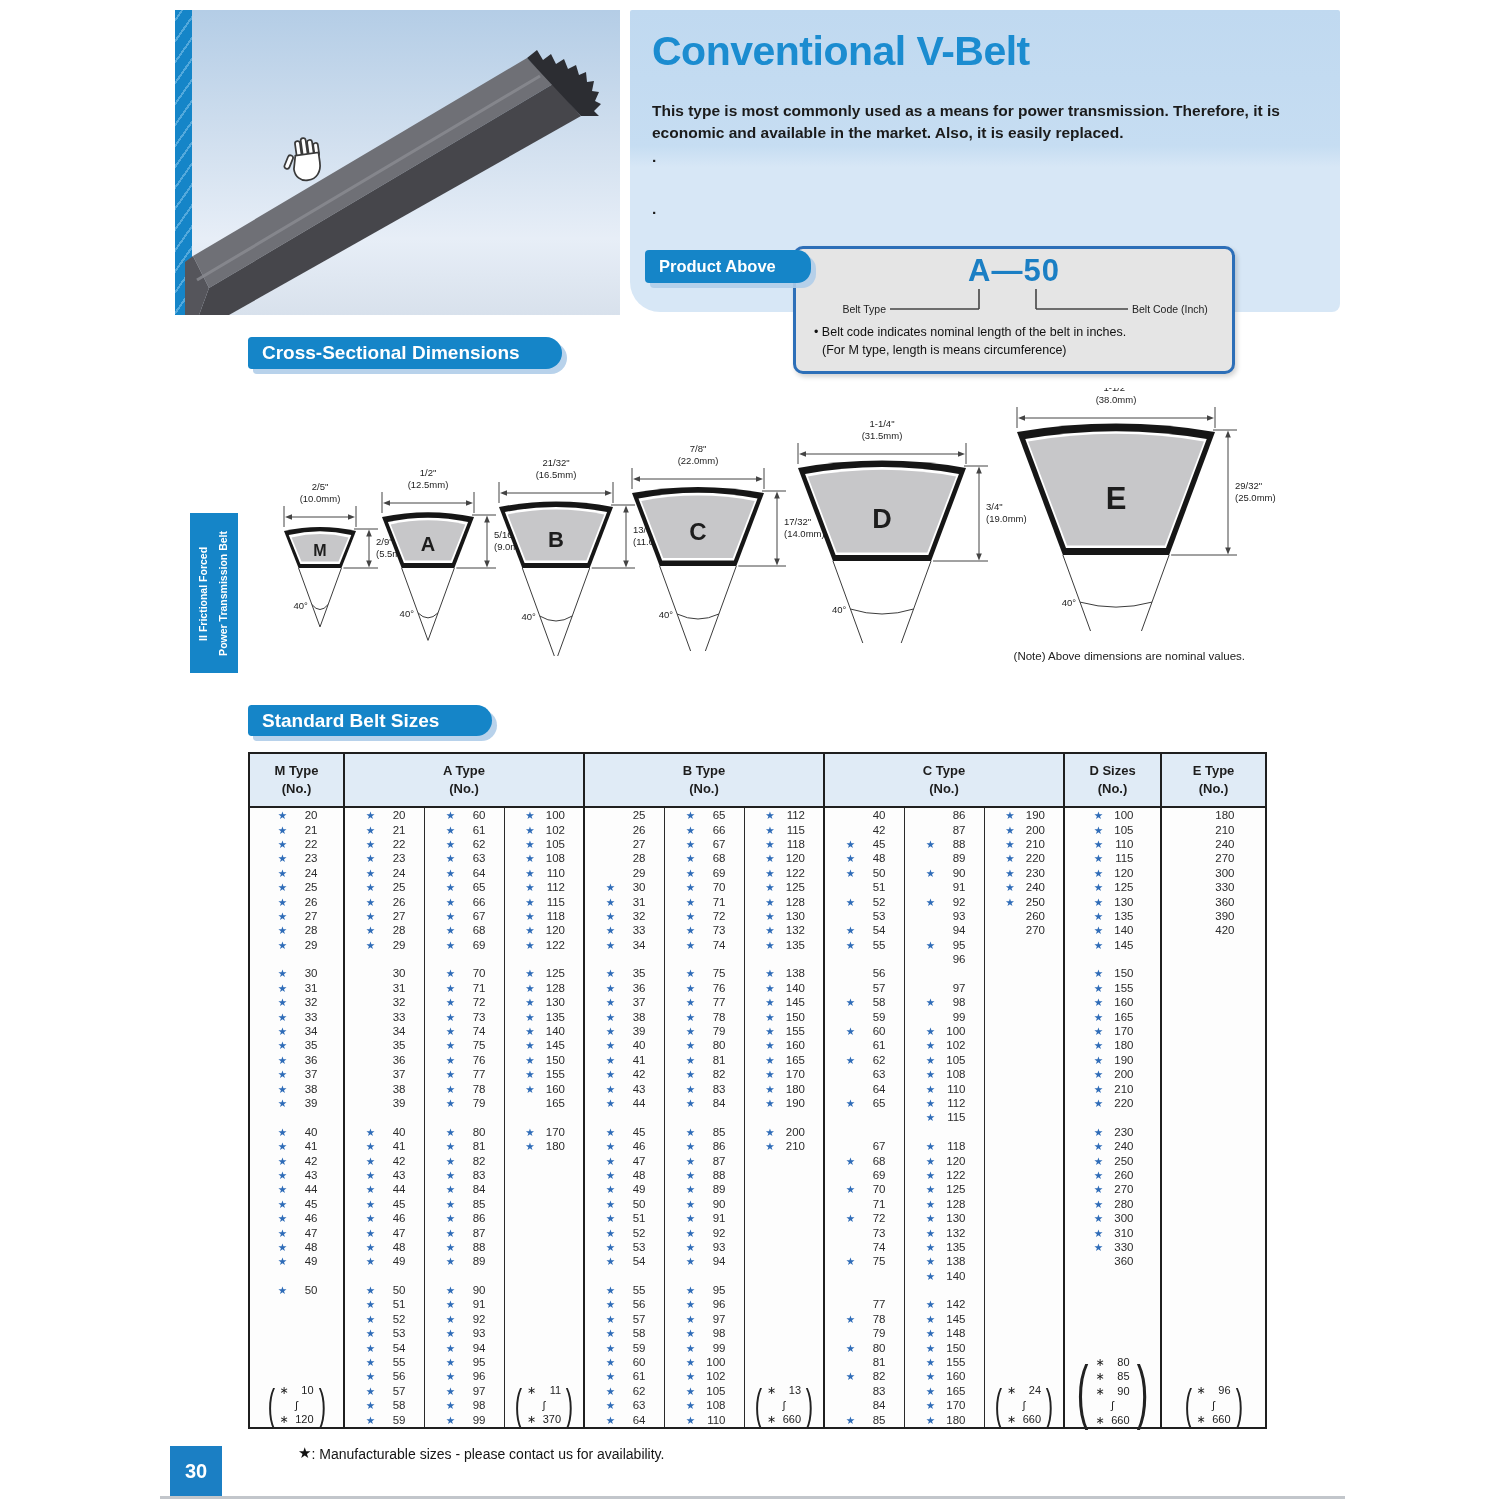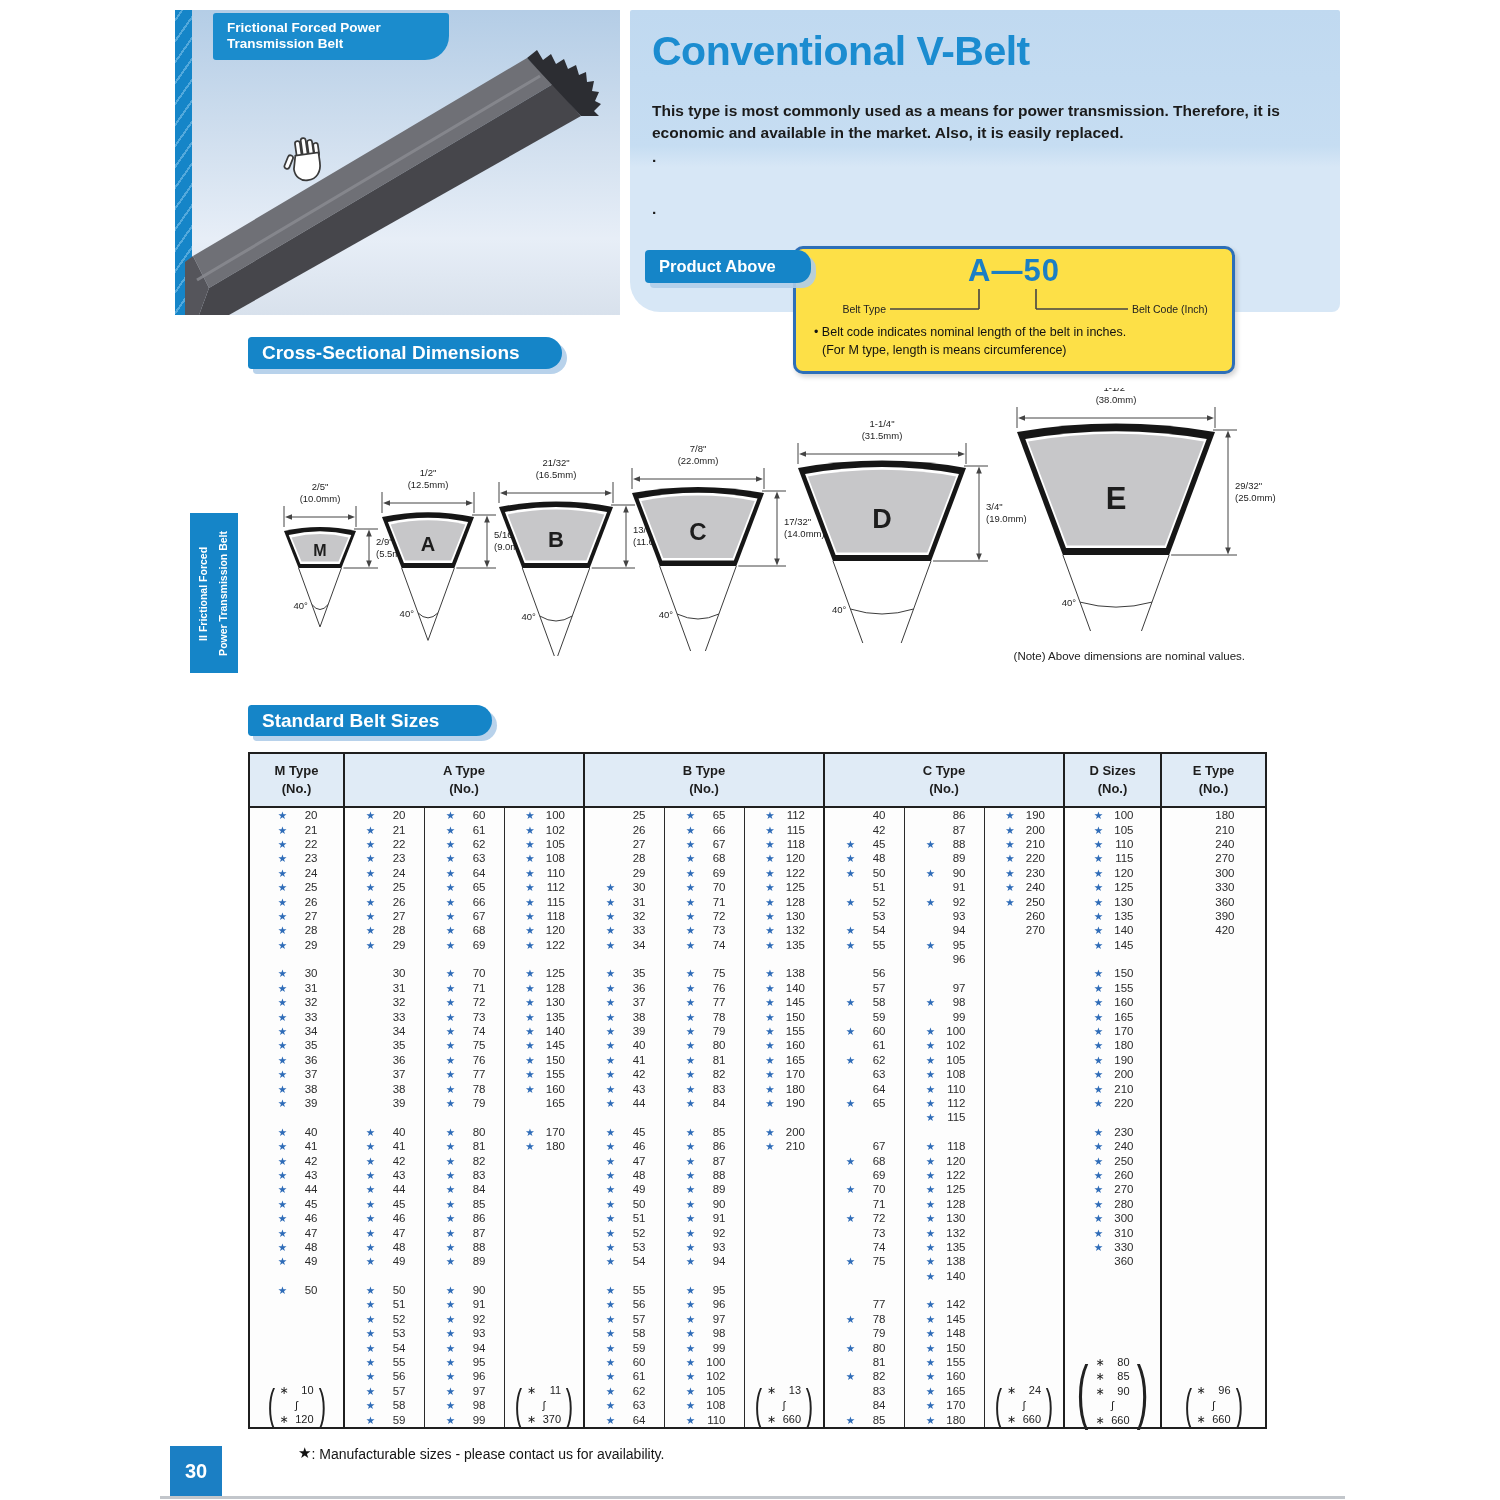--- a/index.html
+++ b/index.html
@@ -34,21 +34,21 @@
   #bullet2{left:652px;top:204px;}
 
   
   .pill{background:#1585c8;color:#fff;font-weight:bold;display:flex;align-items:center;
     padding-left:14px;border-radius:4px 17px 17px 4px;box-shadow:5px 5px 0 rgba(176,205,233,.9);}
   #pc-pill{left:645px;top:250px;width:152px;height:33px;font-size:16.5px;z-index:3;border-radius:4px 14px 14px 4px;}
   #cs-pill{left:248px;top:337px;width:300px;height:32px;font-size:19px;}
   #sbs-pill{left:248px;top:705px;width:230px;height:31px;font-size:19px;}
 
   
-  #pc-box{left:793px;top:246px;width:436px;height:122px;background:#fde047;
+  #pc-box{left:793px;top:246px;width:436px;height:122px;background:#e5e5e5;
     border:3px solid #2d6fb8;border-radius:10px;z-index:2;box-shadow:2px 3px 5px rgba(0,0,0,.18);}
   #pc-code{position:absolute;left:0;top:4px;width:100%;text-align:center;
     font-size:31px;font-weight:bold;color:#1b7fc4;letter-spacing:1px;}
   #pc-svg{position:absolute;left:0;top:40px;}
   #pc-note1{position:absolute;left:18px;top:76px;font-size:12.5px;color:#111;}
   #pc-note2{position:absolute;left:26px;top:94px;font-size:12.5px;color:#111;}
 
   
   #cs-band{left:240px;top:388px;width:1050px;height:300px;}
   #cs-note{left:0;top:650px;width:1245px;text-align:right;font-size:11.5px;color:#222;}
@@ -95,24 +95,20 @@
   <svg class="abs" style="left:108px;top:127px;" width="44" height="50" viewBox="0 0 40 46">
     <g transform="rotate(-8 20 23)" fill="#ffffff" stroke="#3a3a3a" stroke-width="1.6">
       <rect x="13.2" y="3" width="4.6" height="16" rx="2.3"></rect>
       <rect x="18.8" y="1" width="4.6" height="18" rx="2.3"></rect>
       <rect x="24.4" y="3.5" width="4.6" height="15.5" rx="2.3"></rect>
       <rect x="29.6" y="7" width="4.3" height="12" rx="2.1"></rect>
       <rect x="4.5" y="15" width="4.8" height="13" rx="2.4" transform="rotate(30 7 18)"></rect>
       <path d="M12 16 h21.5 v9 c0 9 -5 15 -13 15 c-7 0 -11.5 -5 -11.5 -12 z"></path>
     </g>
   </svg>
-  <div id="photo-banner" class="abs">
-    <div>Frictional Forced Power</div>
-    <div>Transmission Belt</div>
-  </div>
 </div>
 
 <div id="side-tab" class="abs">
   <div class="vtext">
     <span>II Frictional Forced</span><br>
     <span>Power Transmission Belt</span>
   </div>
 </div>
 
 <div id="panel" class="abs"></div>

